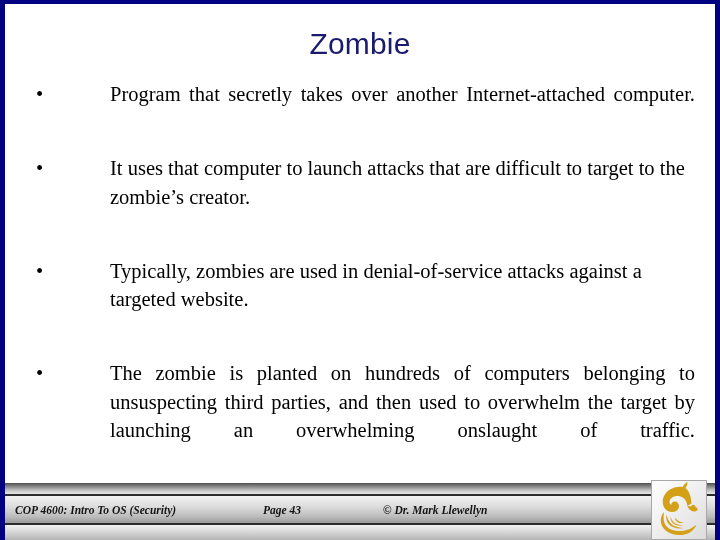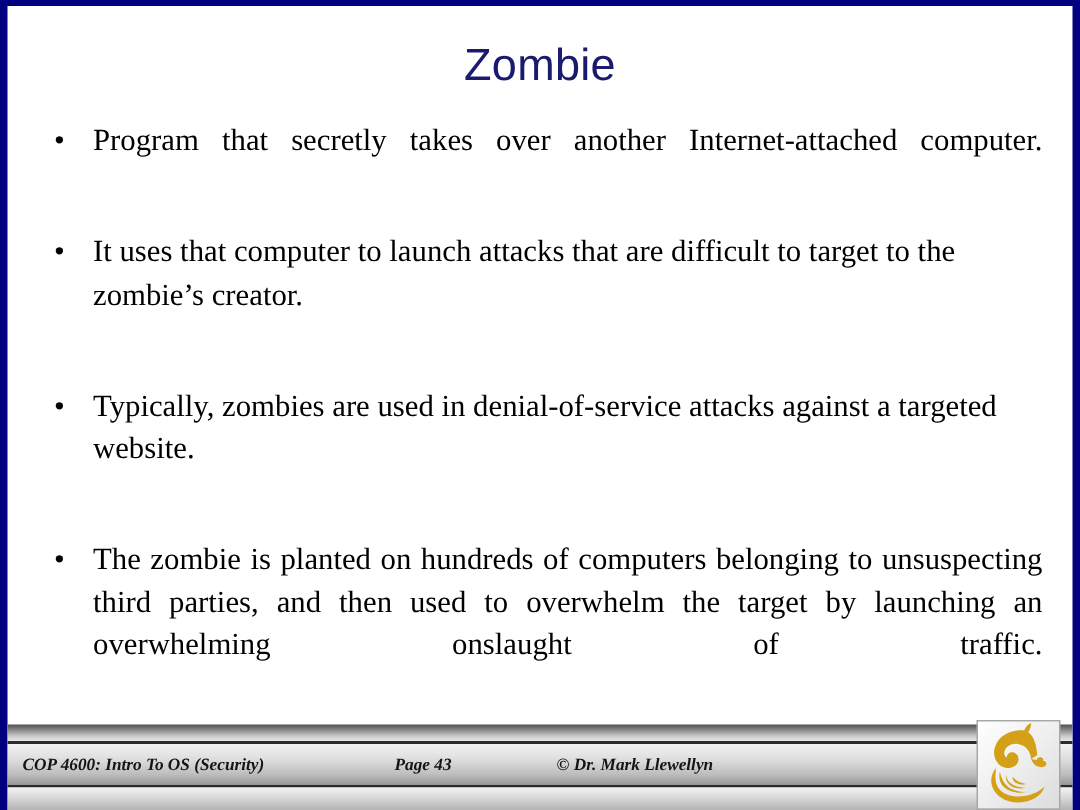--- a/index.html
+++ b/index.html
@@ -58,21 +58,21 @@
   .bullet-marker {
     position: absolute;
     left: 9px;
     top: 0;
     width: 14px;
     font-size: 20.5px;
     line-height: 28.5px;
     color: #000000;
     text-align: left;
   }
-  .bullet-text { display: block; }
+  .bullet-text { display: block; margin-left: 48px; }
   
   .bullet-text::after {
     content: "";
     display: inline-block;
     width: 100%;
   }
   .bullet.loose { text-align: left; }
 
   
   #footer {
@@ -105,21 +105,21 @@
     transform: translateY(-50%);
     font-family: "Liberation Serif", "DejaVu Serif", serif;
     font-style: italic;
     font-weight: bold;
     font-size: 11.5px;
     color: #141414;
     white-space: nowrap;
   }
   #footer-course { left: 10px; }
   #footer-page   { left: 258px; }
-  #footer-credit { left: 366px; font-style: italic; }
+  #footer-credit { left: 378px; font-style: italic; }
 
   
   #logo-box {
     position: absolute;
     right: 8px;
     bottom: 0;
     width: 56px;
     height: 60px;
     background: linear-gradient(135deg, #ffffff 0%, #f0f0f0 45%, #dcdcdc 100%);
     border: 1px solid #a8a8a8;

